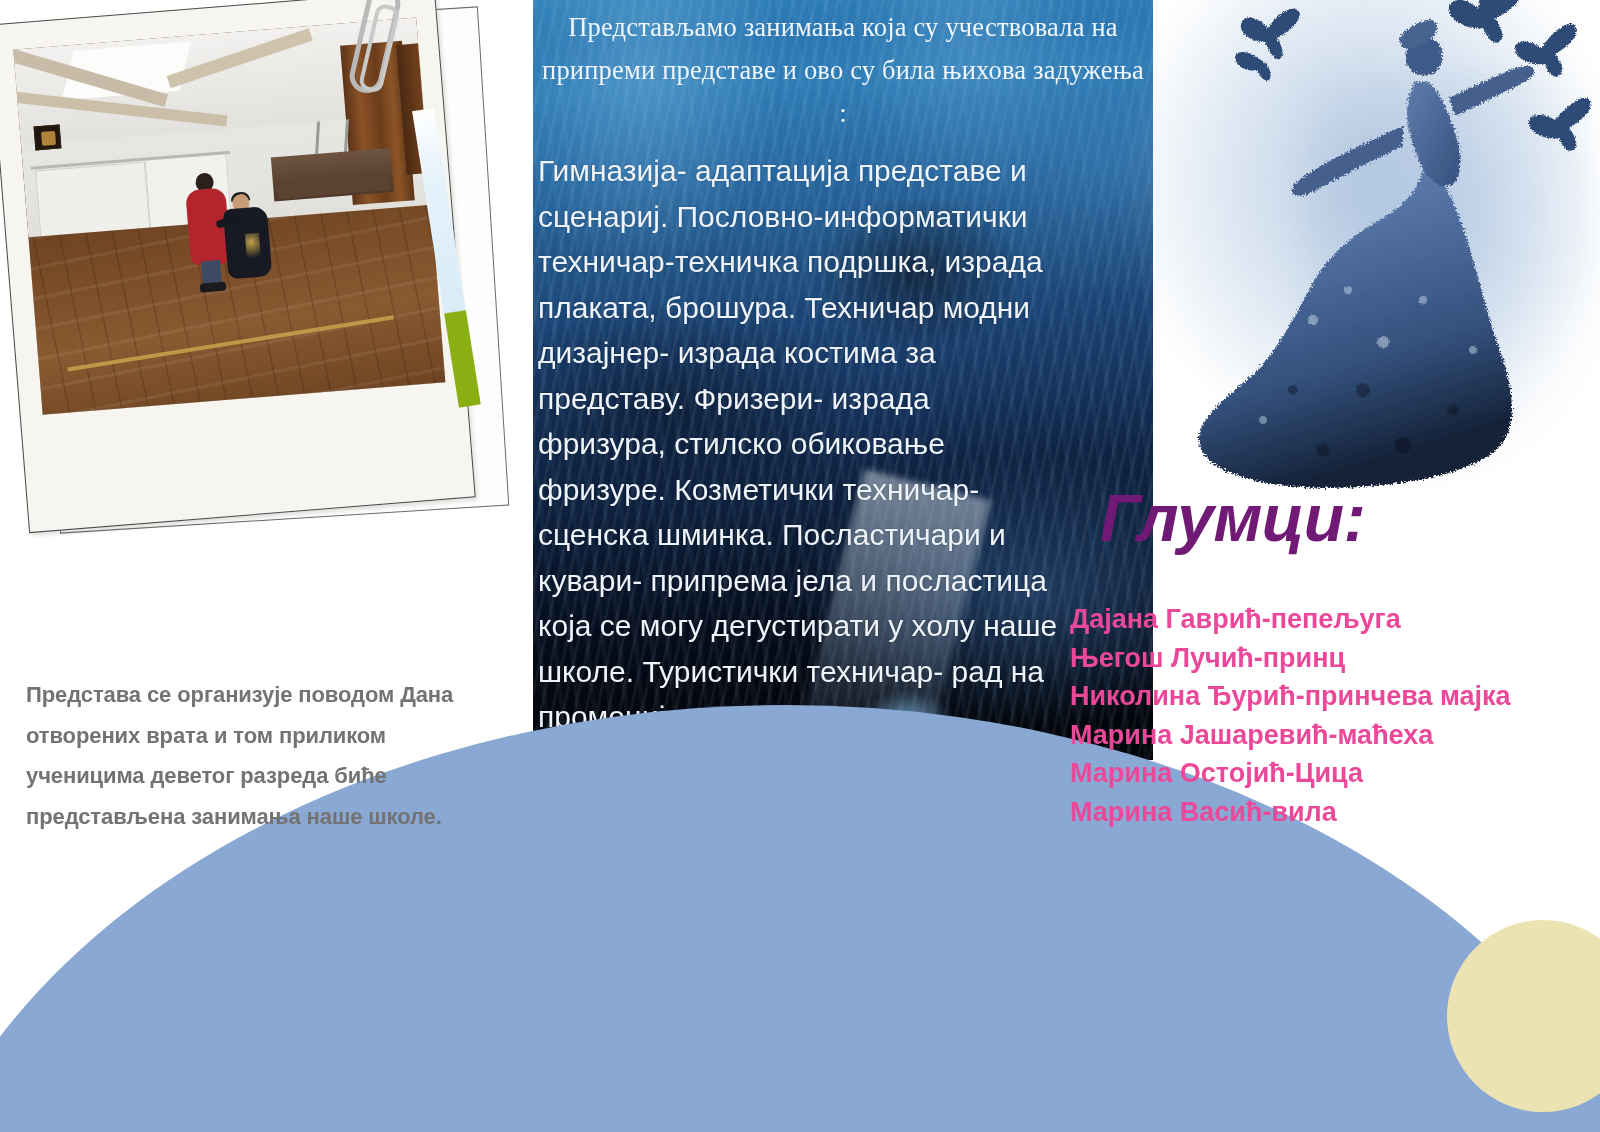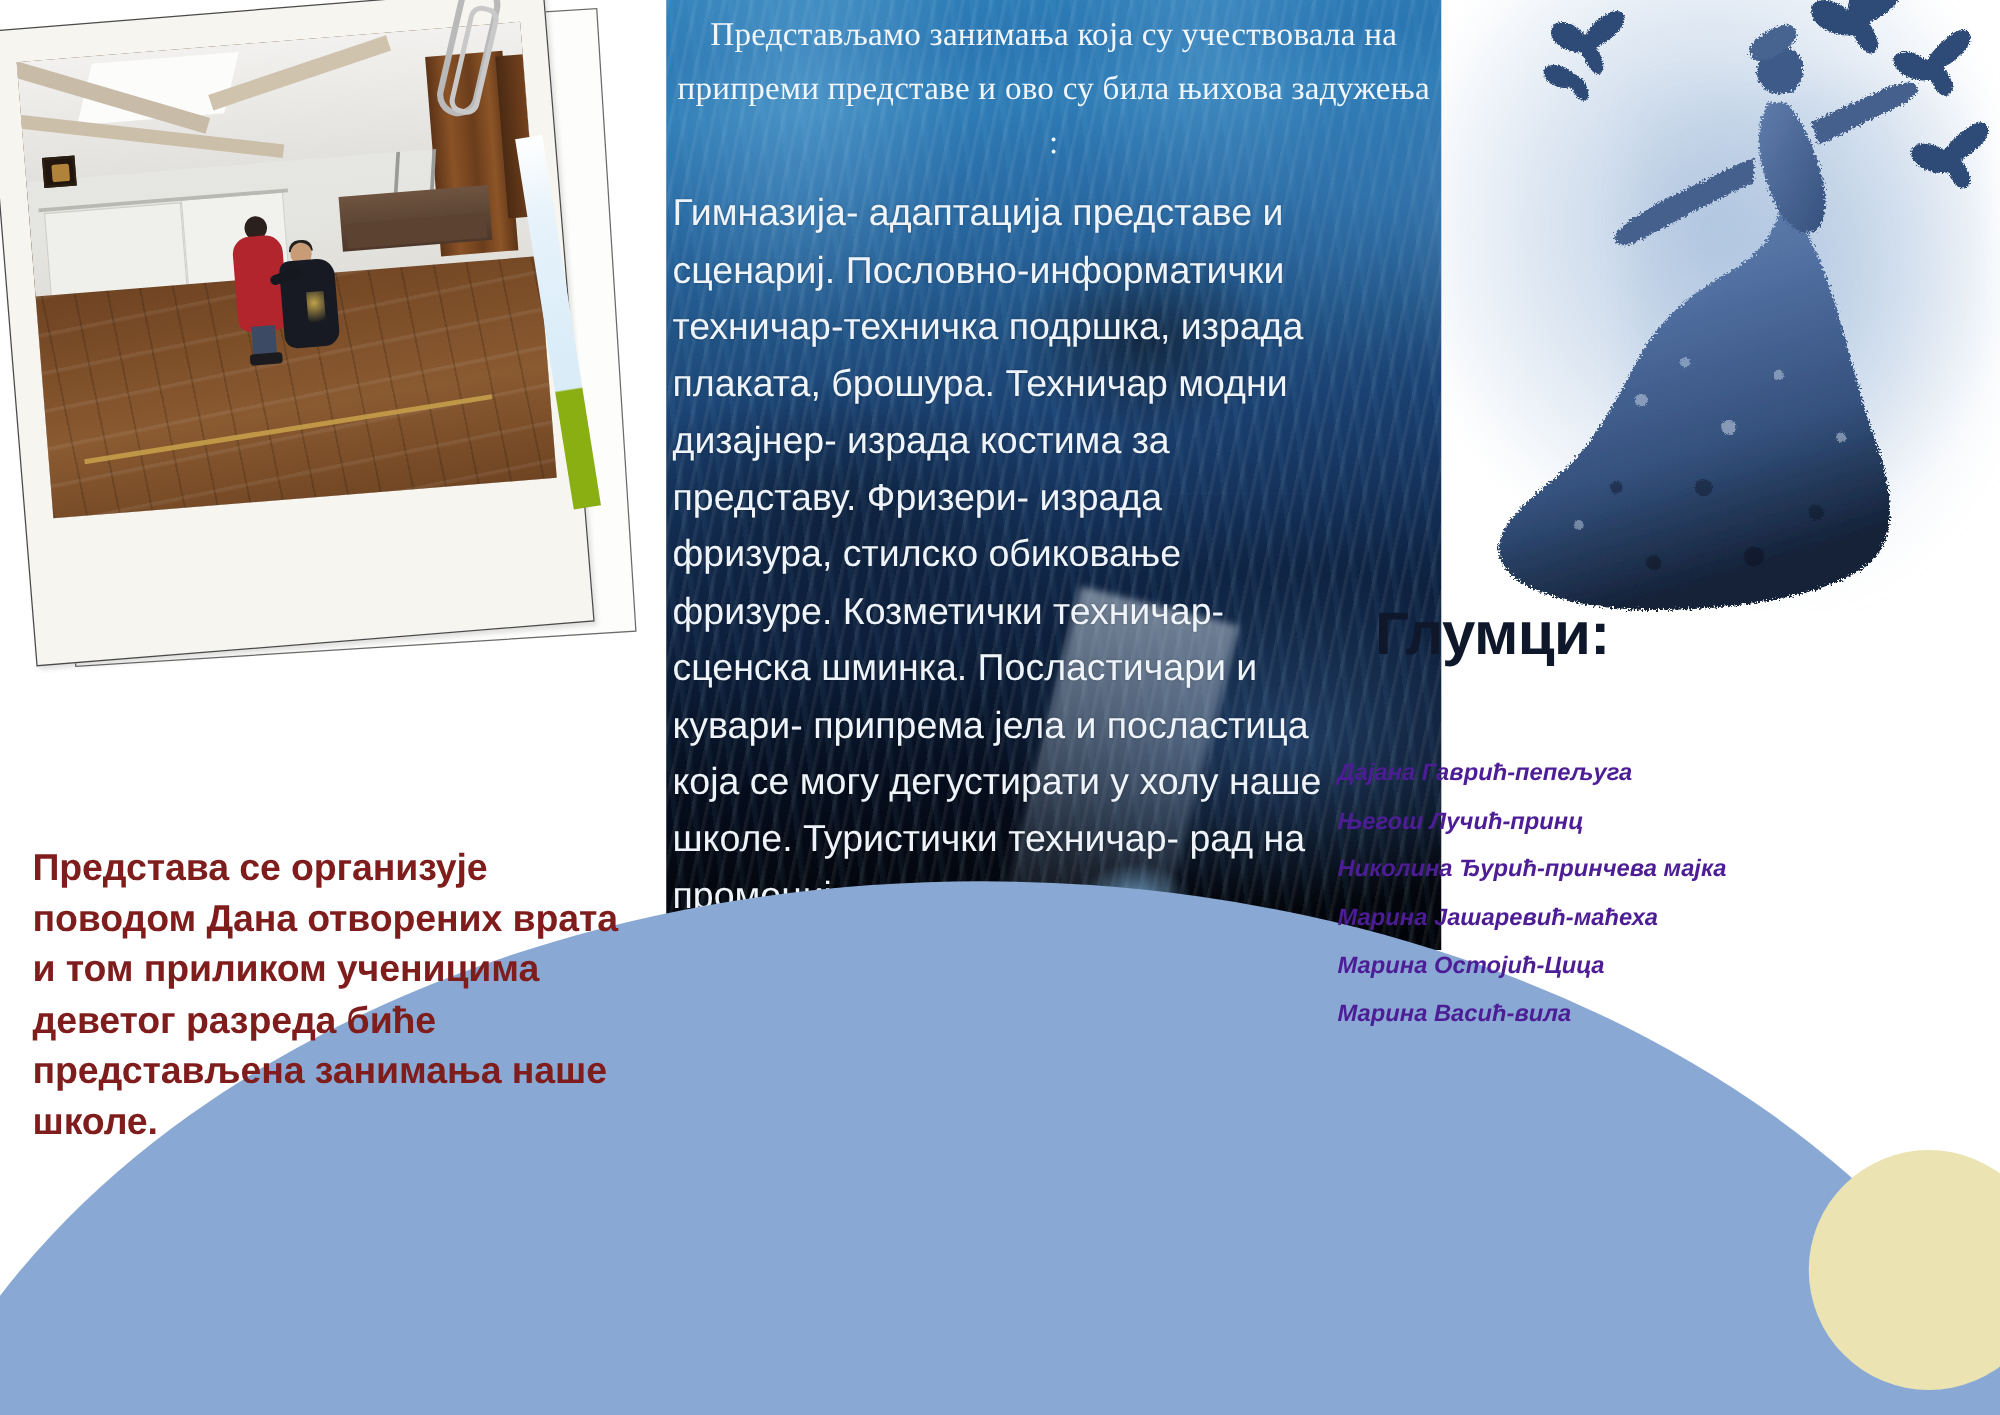--- a/index.html
+++ b/index.html
@@ -217,23 +217,23 @@
     transform: rotate(-4.4deg);
     z-index: 7;
   }
 
   
   .left-text {
     position: absolute;
     left: 26px; top: 675px;
     width: 470px;
     z-index: 8;
-    color: #7f1d1d;
+    color: #737373;
     font-weight: 700;
-    font-size: 30px;
+    font-size: 22px;
     line-height: 40.5px;
     letter-spacing: -.1px;
   }
 
   
   .cind-wrap {
     position: absolute;
     left: 1063px; top: -10px;
     width: 537px; height: 500px;
     z-index: 2;
@@ -250,35 +250,35 @@
     width: 320px; height: 420px;
     background: radial-gradient(ellipse at 40% 40%, rgba(150,180,215,.42) 0%, rgba(255,255,255,0) 70%);
     filter: blur(14px);
   }
 
   
   .cast-head {
     position: absolute;
     left: 1100px; top: 480px;
     z-index: 8;
-    font-size: 48px;
+    font-size: 66px;
     font-weight: 700;
-    color: #0f172a;
+    color: #701a75;
     letter-spacing: -.5px;
+    font-style: italic;
   }
   .cast-list {
     position: absolute;
     left: 1070px; top: 600px;
     width: 520px;
     z-index: 8;
-    font-size: 19px;
+    font-size: 27px;
     line-height: 38.5px;
     font-weight: 700;
-    font-style: italic;
-    color: #4c1d95;
+    color: #ec4899;
   }
   .cast-list div { white-space: nowrap; }
 </style>
 </head>
 <body>
 
 <div id="slide">
 
   <div class="center-panel">
     <div class="panel-weave"></div>

